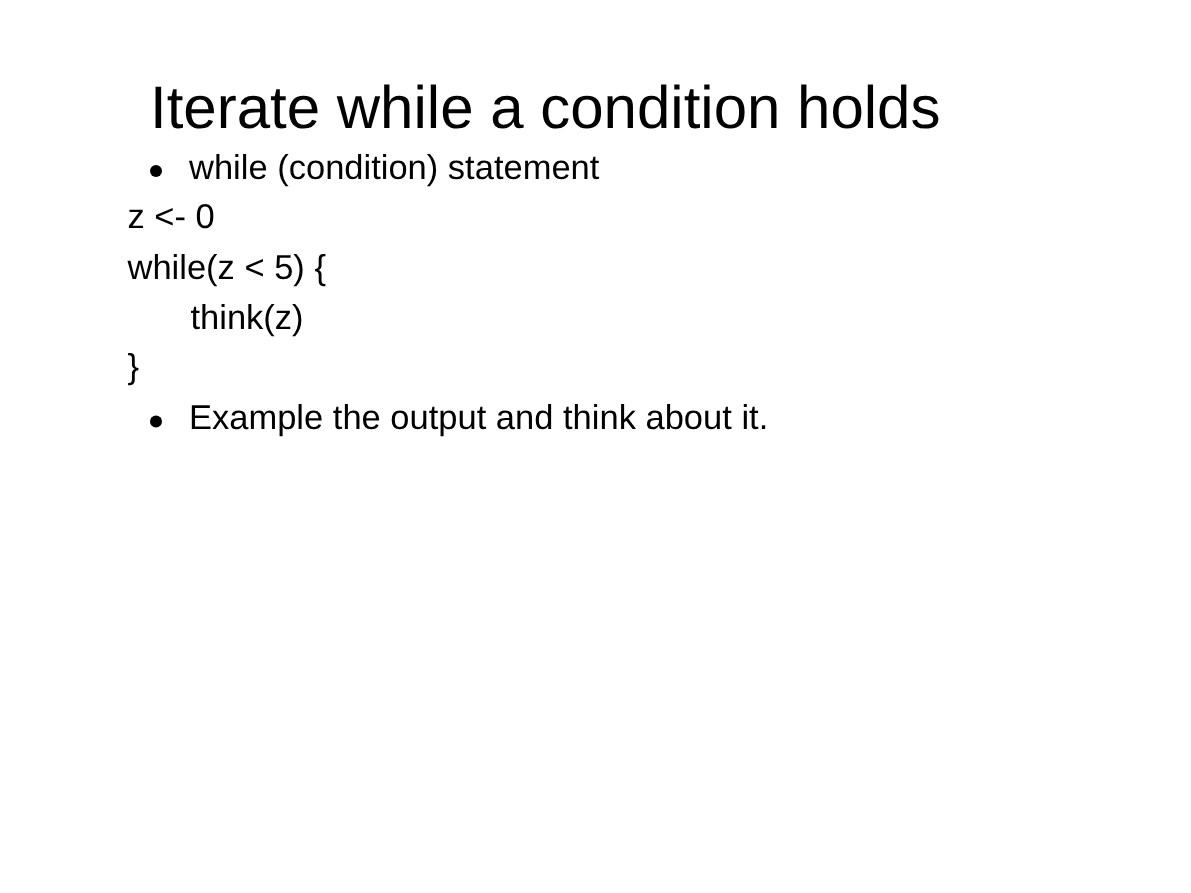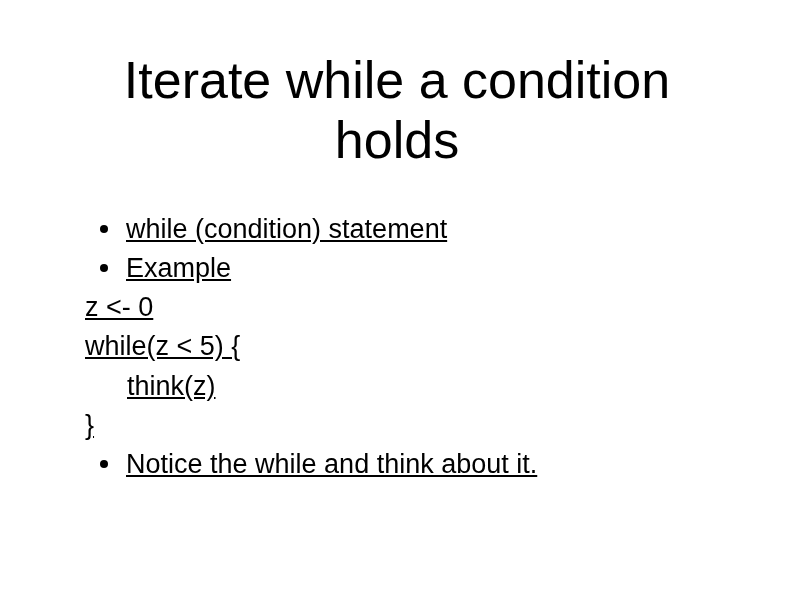--- a/index.html
+++ b/index.html
@@ -9,32 +9,29 @@
   }
   body {
     width: 794px;
     height: 595px;
     background: #ffffff;
     font-family: Arial, Helvetica, sans-serif;
     color: #000000;
     padding: 50px 60px 0 60px;
   }
   .title {
-    font-size: 52px;
+    font-size: 40px;
     font-weight: normal;
-    text-align: center;
-    margin-bottom: 40px;
     padding-left: 40px;
     padding-right: 40px;
   }
   .content {
-    font-size: 27px;
+    font-size: 23px;
     line-height: 1.45;
     padding-left: 25px;
-    text-decoration: underline;
   }
   .bullet-line {
     display: flex;
     align-items: flex-start;
   }
   .bullet {
     display: inline-block;
     width: 8px;
     height: 8px;
     background: #000000;
@@ -56,28 +53,24 @@
 
 <h1 class="title">Iterate while a condition holds</h1>
 
 <div class="content">
 
   <div class="bullet-line">
     <span class="bullet"></span>
     <span>while (condition) statement</span>
   </div>
 
-  <div class="bullet-line">
-    <span class="bullet"></span>
-    <span>Example</span>
-  </div>
 
   <div class="plain-line">z &lt;- 0</div>
   <div class="plain-line">while(z &lt; 5) {</div>
   <div class="indent-line">think(z)</div>
   <div class="plain-line">}</div>
 
   <div class="bullet-line">
     <span class="bullet"></span>
-    <span>Notice the while and think about it.</span>
+    <span>Example the output and think about it.</span>
   </div>
 
 </div>
 
 </body></html>

